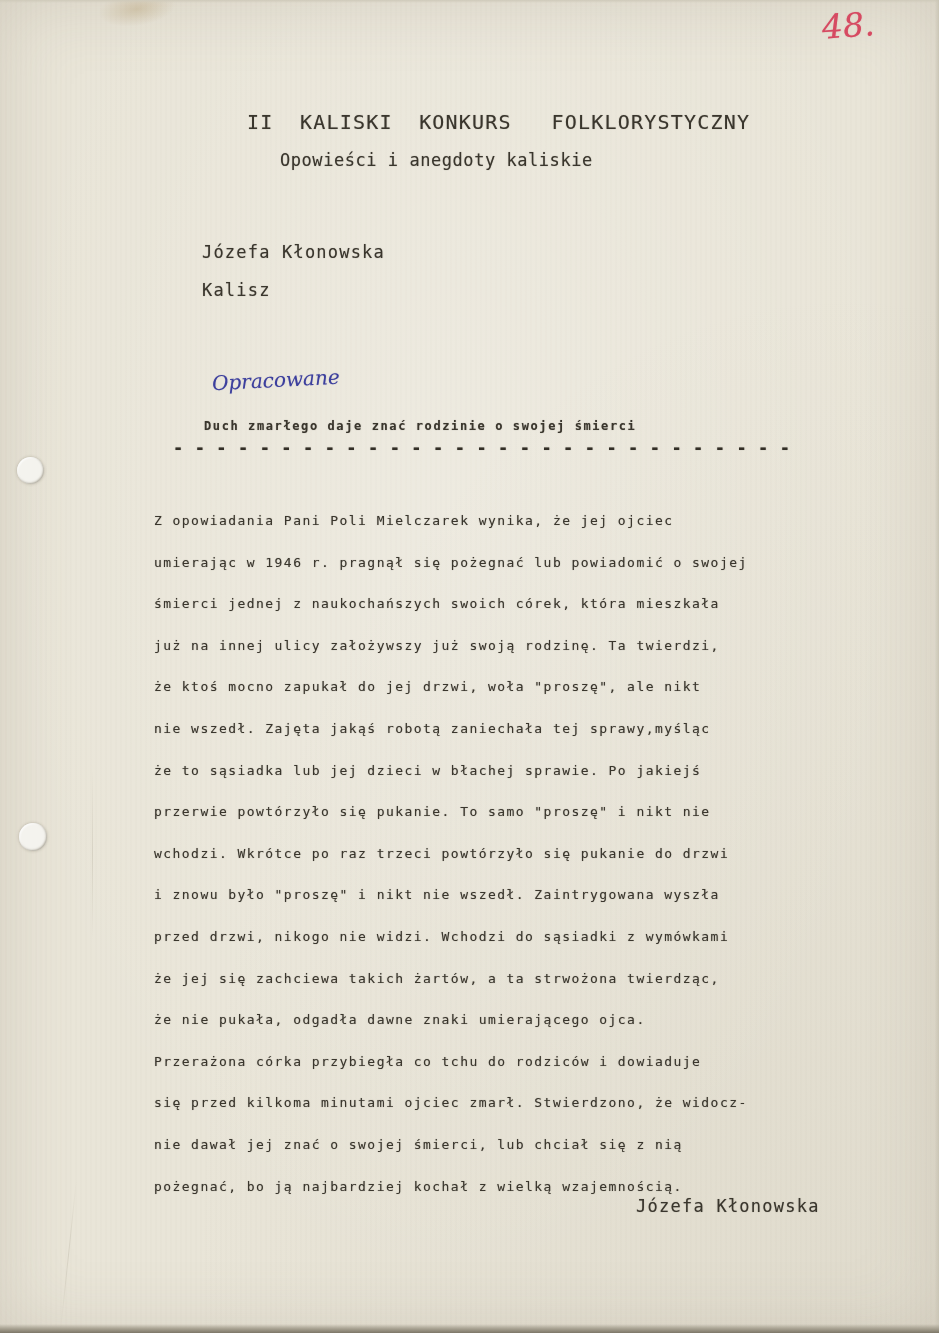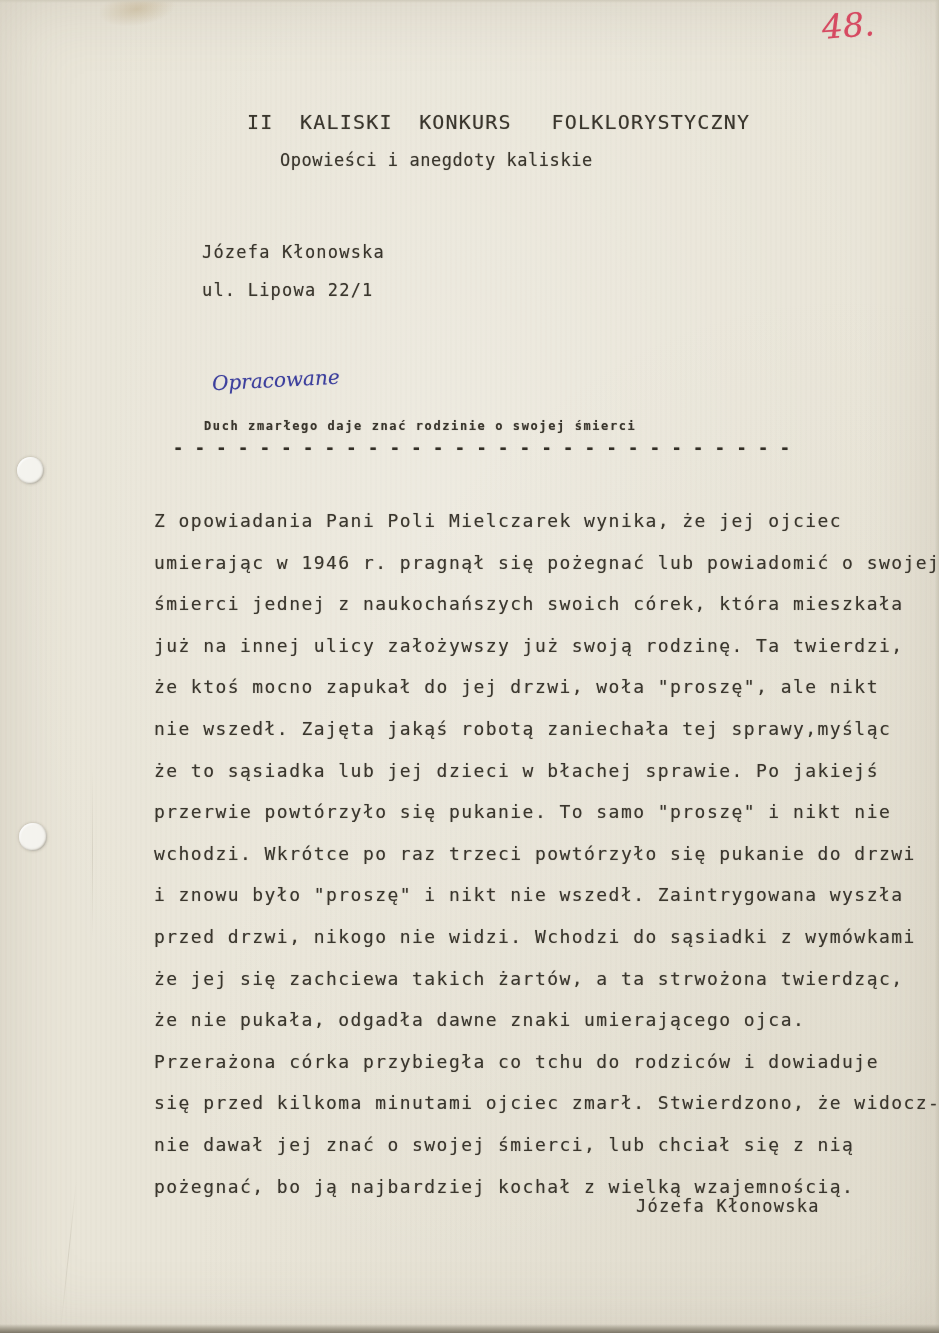--- a/index.html
+++ b/index.html
@@ -44,21 +44,21 @@
   
   .typed{
     position:absolute;color:#3a362d;white-space:pre;
     text-shadow:0 0 1px rgba(56,52,44,.45);
   }
   .title1{left:247px;top:110px;font-size:20px;letter-spacing:1.2px;}
   .title2{left:280px;top:150px;font-size:17px;letter-spacing:.55px;text-align:center;}
   .author{left:202px;top:234px;font-size:17px;letter-spacing:1.2px;line-height:37.5px;}
   .story-heading{left:204px;top:419px;font-size:12px;font-weight:bold;letter-spacing:1.6px;}
   .dash-row{left:173px;top:438px;font-size:17px;font-weight:bold;letter-spacing:.6px;color:#332f27;}
-  .body-text{left:154px;top:500px;font-size:18px;letter-spacing:1.45px;line-height:41.6px;}
+  .body-text{left:154px;top:500px;font-size:13px;letter-spacing:1.45px;line-height:41.6px;}
   .signature{left:636px;top:1196px;font-size:17px;letter-spacing:1.25px;}
 
   
   .hand{position:absolute;font-family:"DejaVu Serif","Liberation Serif",serif;font-style:italic;}
   .folio{left:822px;top:6px;font-size:33px;color:#d64a62;transform:rotate(-4deg);
     text-shadow:0 0 1px rgba(214,74,98,.5);}
   .note{left:212px;top:368px;font-size:20px;color:#3c3f9d;transform:rotate(-3deg);
     text-shadow:0 0 1px rgba(60,63,157,.4);}
 </style>
 </head>
@@ -72,21 +72,21 @@
 <div class="punch-hole hole2"></div>
 <div class="edge-top"></div>
 <div class="edge-right"></div>
 <div class="edge-bottom"></div>
 
 <div class="hand folio">48.</div>
 
 <div class="typed title1">II  KALISKI  KONKURS   FOLKLORYSTYCZNY</div>
 <div class="typed title2">Opowieści i anegdoty kaliskie</div>
 
-<div class="typed author"><div>Józefa Kłonowska</div><div>ul. Lipowa 22/1</div></div>
+<div class="typed author"><div>Józefa Kłonowska</div><div>Kalisz</div></div>
 
 <div class="hand note">Opracowane</div>
 
 <div class="typed story-heading">Duch zmarłego daje znać rodzinie o swojej śmierci</div>
 <div class="typed dash-row">- - - - - - - - - - - - - - - - - - - - - - - - - - - - -</div>
 
 <div class="typed body-text"><div>Z opowiadania Pani Poli Mielczarek wynika, że jej ojciec</div><div>umierając w 1946 r. pragnął się pożegnać lub powiadomić o swojej</div><div>śmierci jednej z naukochańszych swoich córek, która mieszkała</div><div>już na innej ulicy założywszy już swoją rodzinę. Ta twierdzi,</div><div>że ktoś mocno zapukał do jej drzwi, woła "proszę", ale nikt</div><div>nie wszedł. Zajęta jakąś robotą zaniechała tej sprawy,myśląc</div><div>że to sąsiadka lub jej dzieci w błachej sprawie. Po jakiejś</div><div>przerwie powtórzyło się pukanie. To samo "proszę" i nikt nie</div><div>wchodzi. Wkrótce po raz trzeci powtórzyło się pukanie do drzwi</div><div>i znowu było "proszę" i nikt nie wszedł. Zaintrygowana wyszła</div><div>przed drzwi, nikogo nie widzi. Wchodzi do sąsiadki z wymówkami</div><div>że jej się zachciewa takich żartów, a ta strwożona twierdząc,</div><div>że nie pukała, odgadła dawne znaki umierającego ojca.</div><div>Przerażona córka przybiegła co tchu do rodziców i dowiaduje</div><div>się przed kilkoma minutami ojciec zmarł. Stwierdzono, że widocz-</div><div>nie dawał jej znać o swojej śmierci, lub chciał się z nią</div><div>pożegnać, bo ją najbardziej kochał z wielką wzajemnością.</div></div>
 
 <div class="typed signature">Józefa Kłonowska</div>
 

